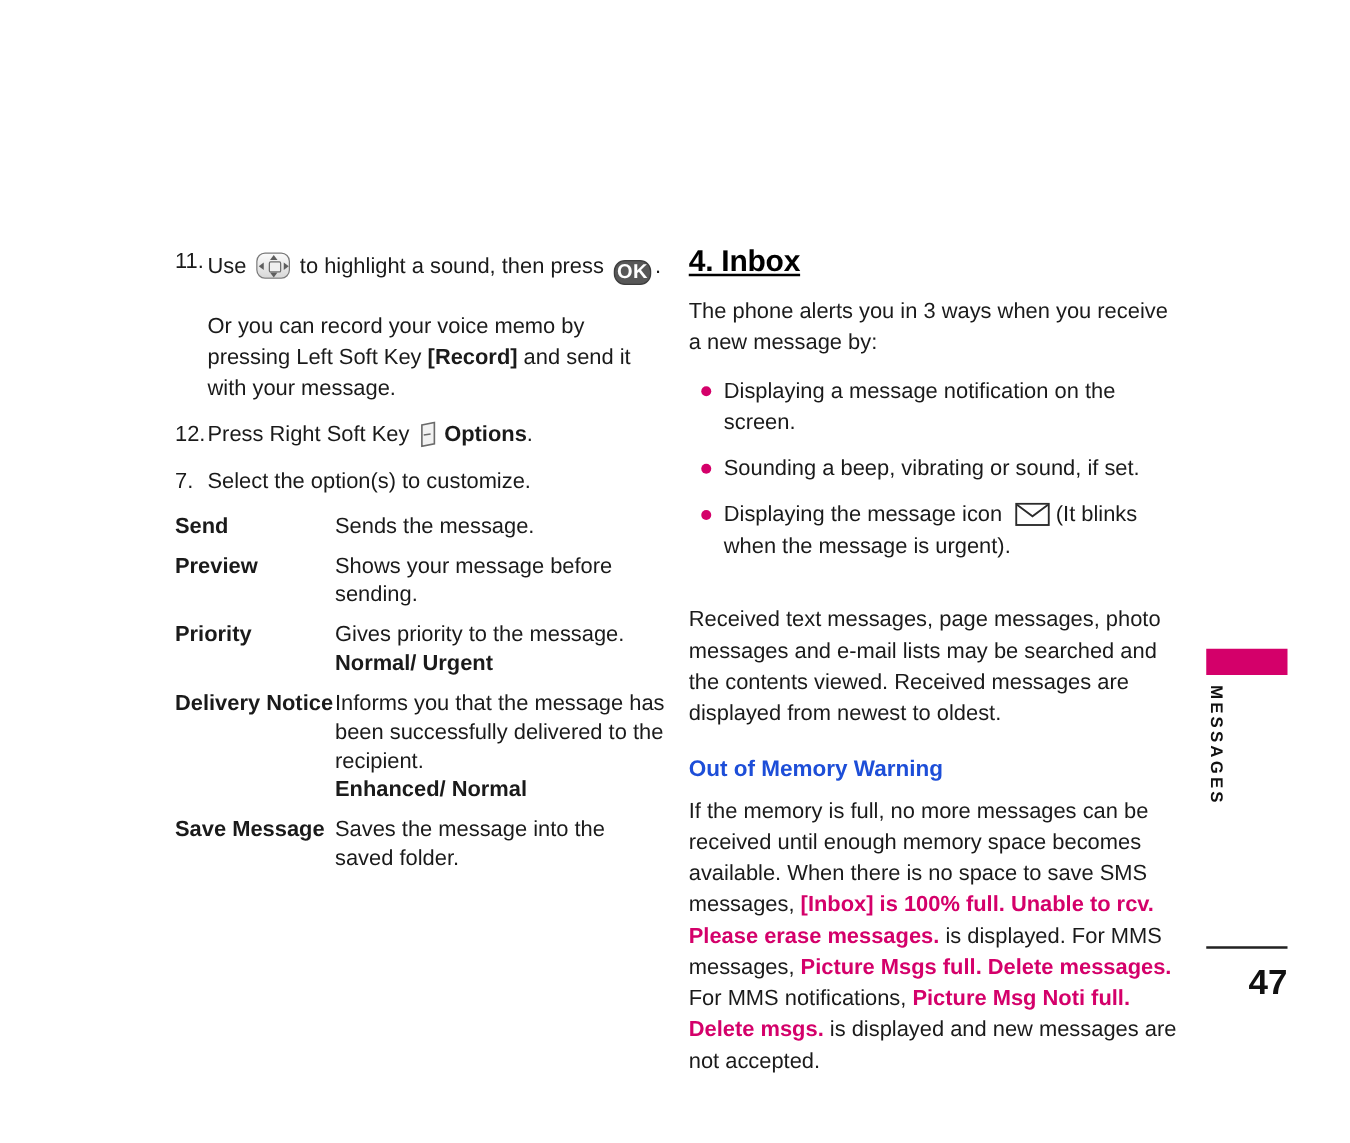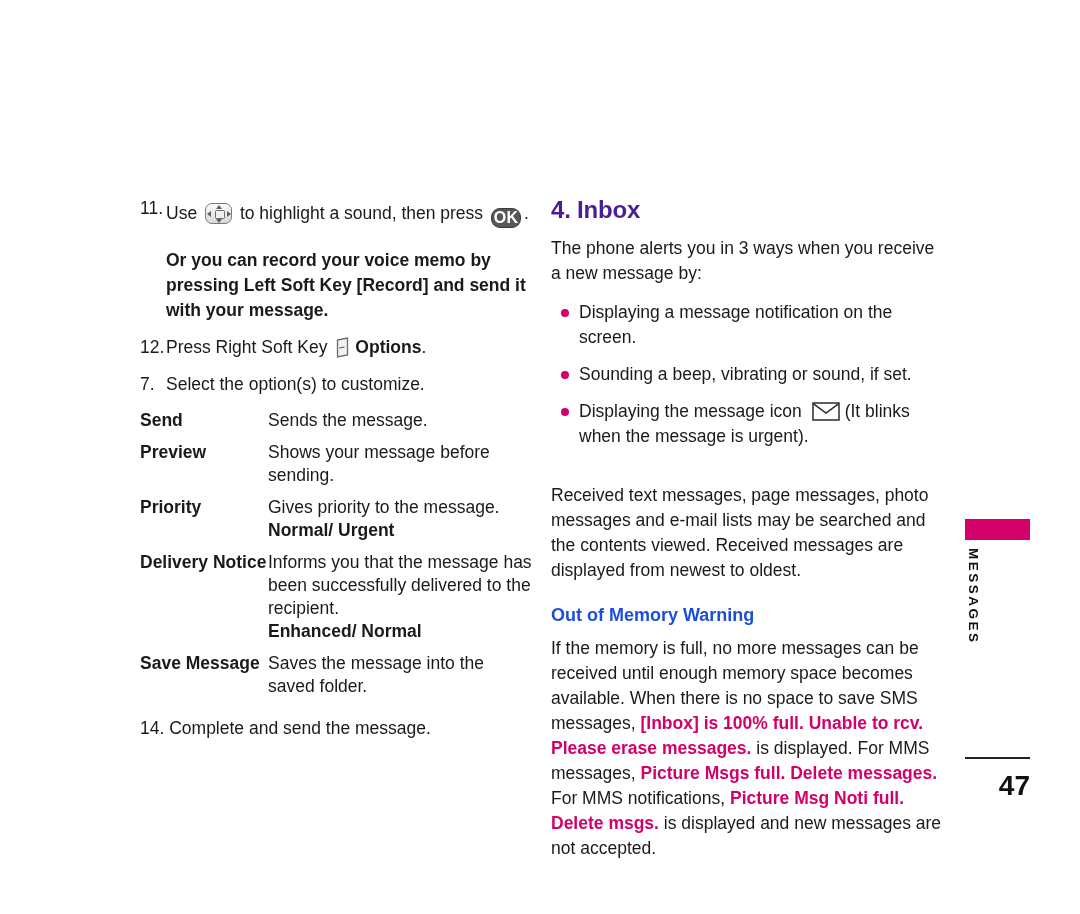--- a/index.html
+++ b/index.html
@@ -47,21 +47,20 @@
     left: 0;
     top: 0;
     width: 26px;
   }
   .step .body {
     margin-left: 26px;
   }
   .step .cont {
     margin-left: 26px;
     margin-top: 8px;
-    font-weight: bold;
   }
 
   .inline-ico {
     display: inline-block;
     vertical-align: -5px;
   }
 
   
   .navkey {
     width: 27px;
@@ -186,22 +185,23 @@
     margin-top: 18px;
     font-size: 17.5px;
     line-height: 25px;
   }
 
   
   h2.section-title {
     margin: 0 0 12px 0;
     font-size: 24px;
     font-weight: bold;
-    color: #4c1d95;
+    color: #000000;
     letter-spacing: -0.2px;
+    text-decoration: underline;
   }
   .para {
     font-size: 17.5px;
     line-height: 25px;
     margin: 0 0 14px 0;
   }
   .bullets {
     margin: 8px 0 0 0;
     padding: 0;
     list-style: none;
@@ -356,21 +356,20 @@
 
       <div class="defrow">
         <div class="defterm">Save Message</div>
         <div class="defdesc">
           <span>Saves the message into the saved folder.</span>
         </div>
       </div>
 
     </div>
 
-    <div class="tail-step">14. Complete and send the message.</div>
 
   </div>
 
   <div class="col-right">
 
     <h2 class="section-title">4. Inbox</h2>
 
     <p class="para">The phone alerts you in 3 ways when you receive a new message by:</p>
 
     <ul class="bullets">

